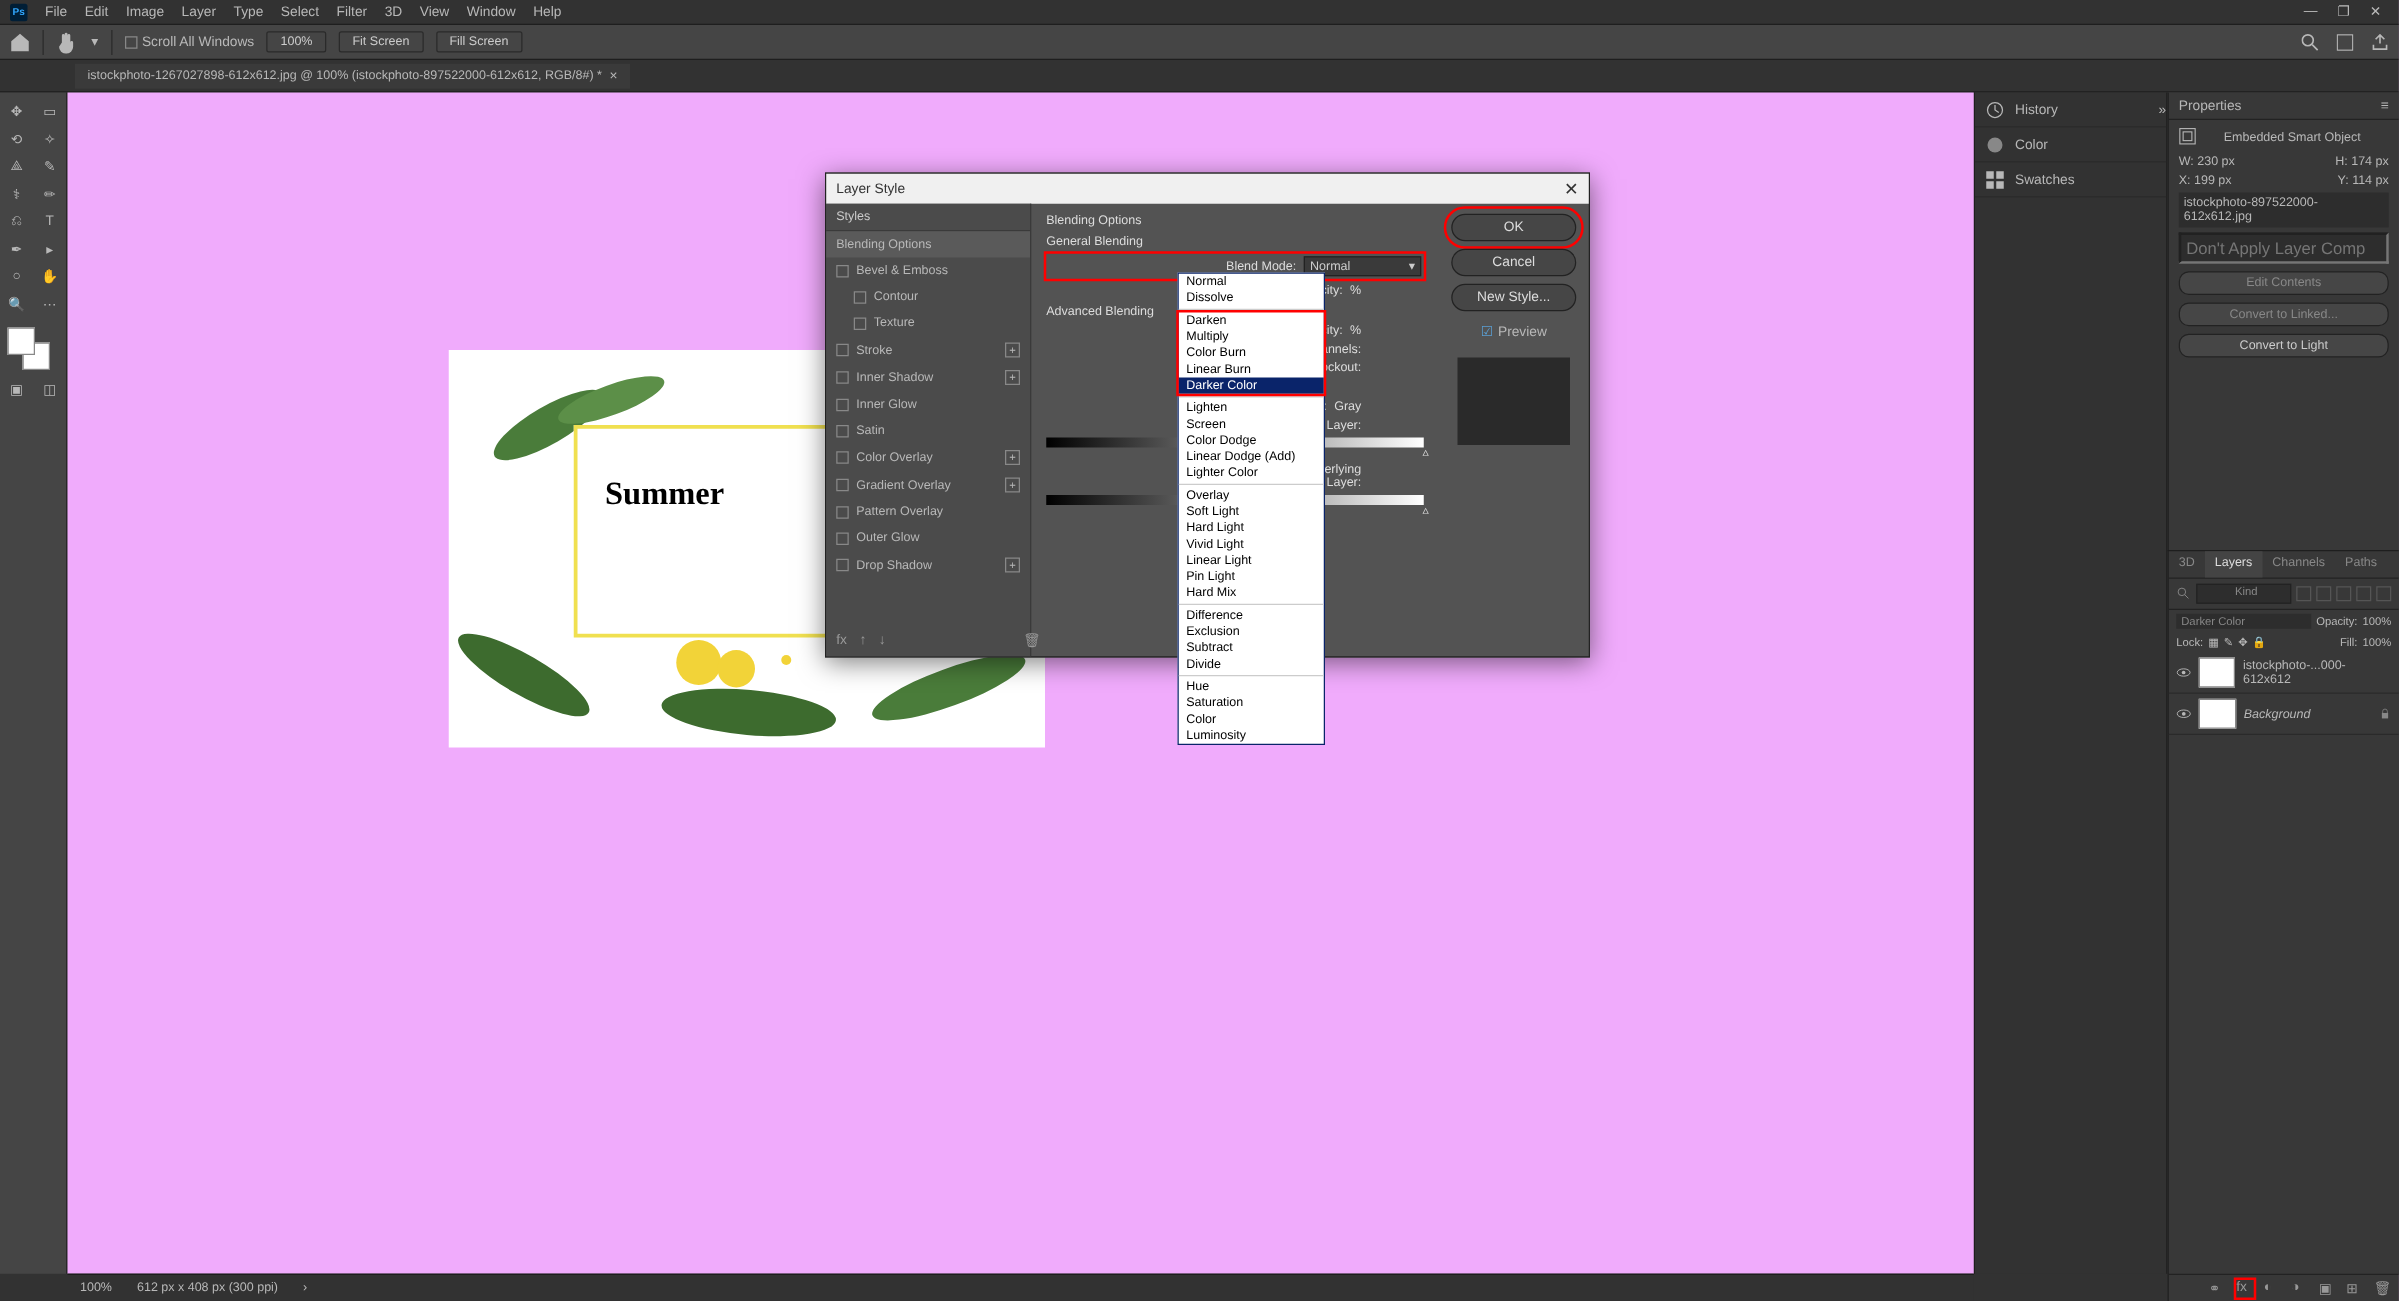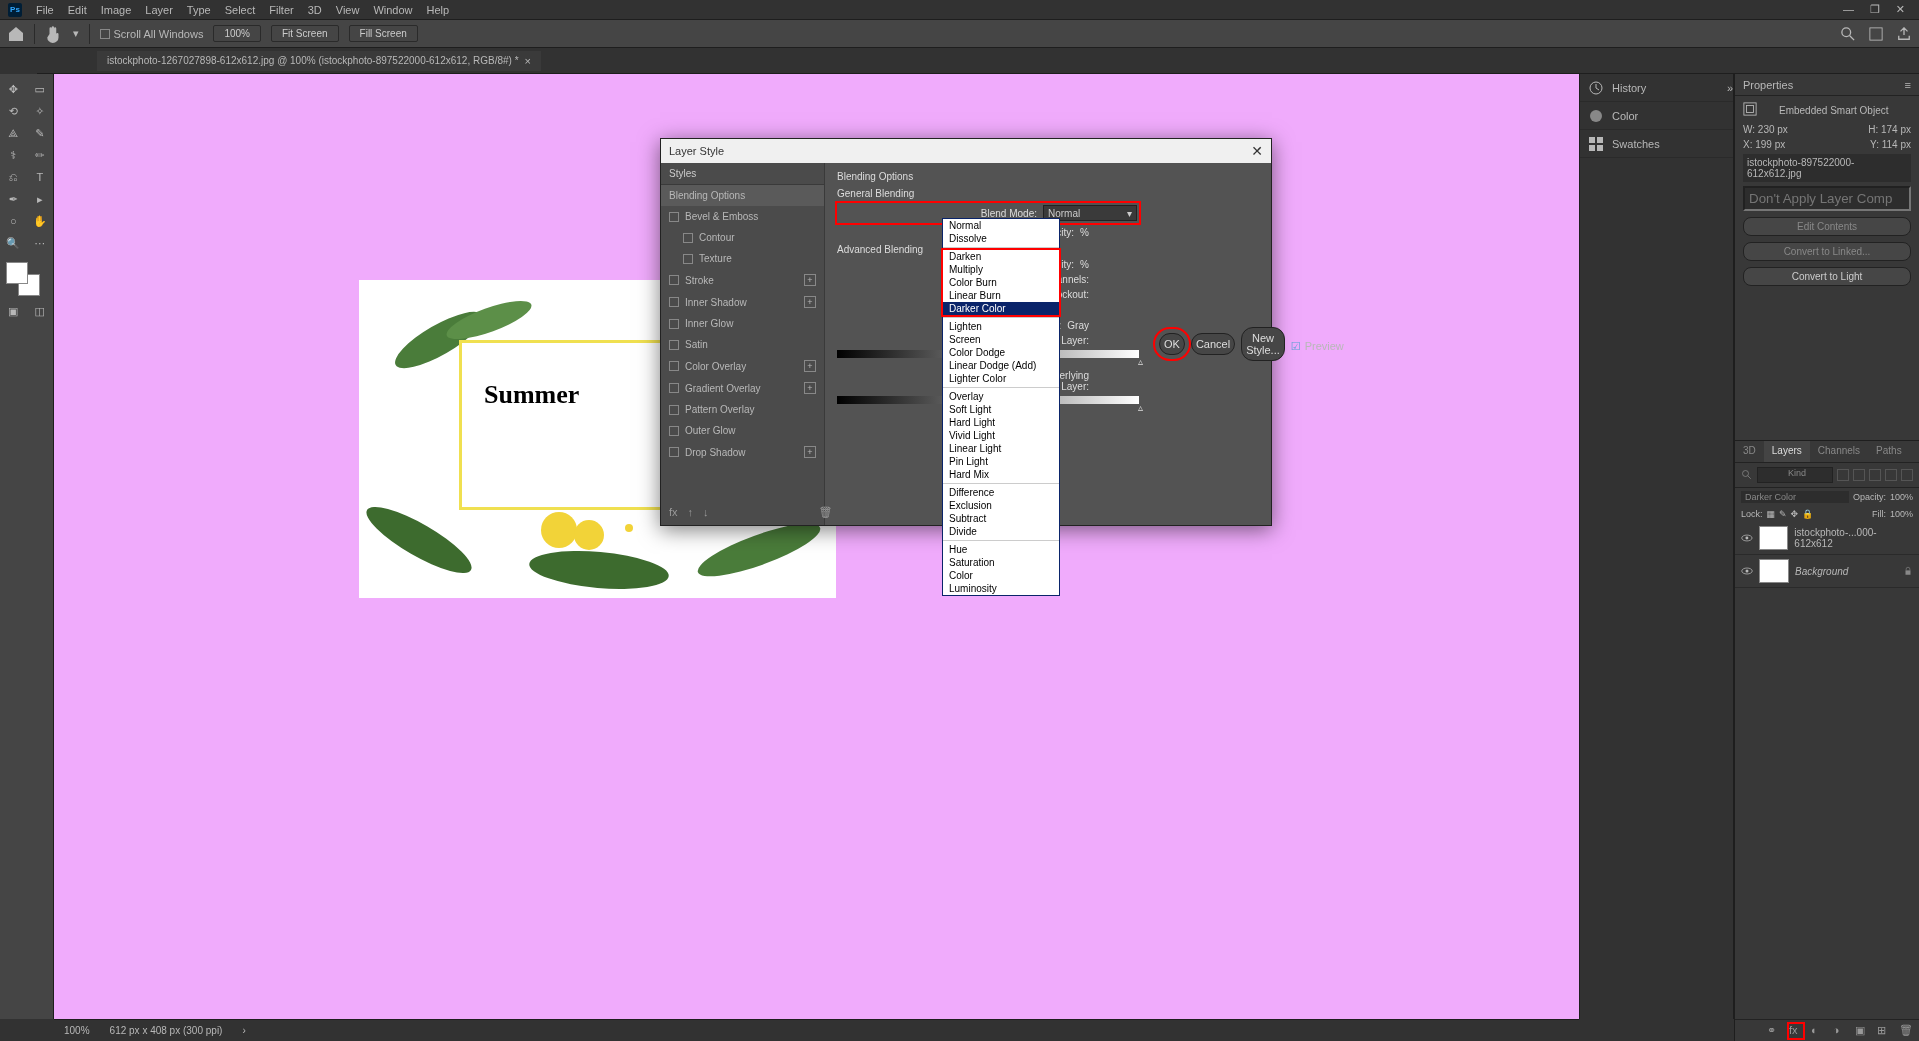--- a/index.html
+++ b/index.html
@@ -15,21 +15,21 @@
 .options-bar { height: 28px; background: #454545; display: flex; align-items: center; padding: 0 8px; gap: 10px; border-bottom: 1px solid #1e1e1e; }
 .options-bar .home-icon { width: 16px; height: 16px; }
 .options-bar .divider { width: 1px; height: 20px; background: #2a2a2a; }
 .options-bar .hand-icon { width: 18px; height: 18px; }
 .options-bar .opt-btn { background: #454545; border: 1px solid #2a2a2a; padding: 2px 10px; border-radius: 2px; cursor: pointer; font-size: 10px; color: #ccc; }
 .options-bar .check { display: flex; align-items: center; gap: 4px; }
 .options-bar .chk-box { width: 10px; height: 10px; border: 1px solid #888; }
 .options-bar .right-icons { margin-left: auto; display: flex; gap: 14px; align-items: center; }
 
 
-.tab-bar { height: 26px; background: #323232; display: flex; align-items: center; padding-left: 60px; border-bottom: 1px solid #1e1e1e; margin-left: 37px; }
+.tab-bar { height: 26px; background: #323232; display: flex; align-items: center; padding-left: 60px; border-bottom: 1px solid #1e1e1e; }
 .doc-tab { background: #3a3a3a; padding: 4px 10px; font-size: 10px; display: flex; align-items: center; gap: 6px; }
 .doc-tab .close-x { font-size: 11px; cursor: pointer; }
 
 
 .workspace { position: absolute; top: 74px; left: 0; right: 0; bottom: 22px; display: flex; }
 
 
 .toolbox { width: 54px; background: #454545; border-right: 1px solid #1e1e1e; padding-top: 4px; }
 .toolbox .row { display: flex; }
 .toolbox .tool { width: 27px; height: 22px; display: flex; align-items: center; justify-content: center; cursor: pointer; }
@@ -72,21 +72,21 @@
 .dialog .style-footer { position: absolute; bottom: 6px; left: 8px; display: flex; gap: 10px; font-size: 11px; color: #999; }
 
 .dialog .mid-col { flex: 1; padding: 8px 12px; font-size: 10px; color: #ddd; }
 .dialog .mid-col .sect-title { font-size: 10px; margin-bottom: 6px; }
 .dialog .mid-col .sub-title { font-size: 10px; margin: 6px 0 4px; }
 .dialog .mid-col .form-row { display: flex; align-items: center; gap: 6px; margin-bottom: 4px; justify-content: flex-end; padding-right: 50px; }
 .dialog .mid-col .form-row label { width: 70px; text-align: right; }
 .dialog .blend-select { width: 94px; height: 16px; background: #3a3a3a; border: 1px solid #222; font-size: 10px; padding-left: 4px; color: #ccc; display: flex; align-items: center; justify-content: space-between; padding-right: 4px; }
 .dialog .hl-red { outline: 2px solid #ff0000; }
 
-.dialog .right-btns { width: 120px; padding: 8px; display: flex; flex-direction: row; gap: 6px; align-items: center; }
+.dialog .right-btns { width: 120px; padding: 8px; display: flex; flex-direction: column; gap: 6px; align-items: center; }
 .dialog .dlg-btn { width: 100px; padding: 4px; background: #464646; border: 1px solid #222; border-radius: 12px; text-align: center; cursor: pointer; font-size: 11px; color: #ddd; }
 .dialog .hl-red-btn { outline: 2px solid #ff0000; outline-offset: 4px; }
 
 
 .blend-dropdown { position: absolute; left: 942px; top: 218px; width: 118px; background: #fff; border: 1px solid #0a246a; z-index: 200; font-size: 10px; color: #000; }
 .blend-dropdown .opt { padding: 1px 6px; cursor: pointer; }
 .blend-dropdown .opt.sel { background: #0a246a; color: #fff; }
 .blend-dropdown .sep { height: 1px; background: #ccc; margin: 2px 0; }
 .blend-dropdown .hl-red-group { outline: 2px solid #ff0000; }
 

